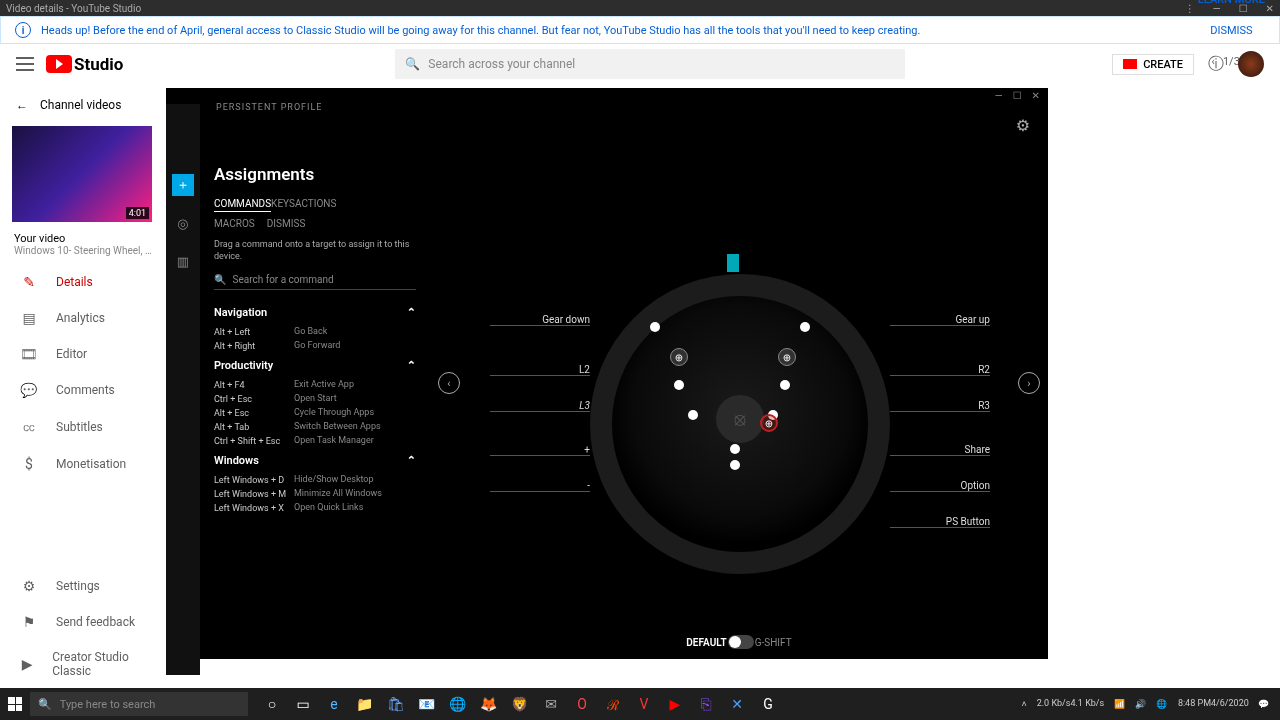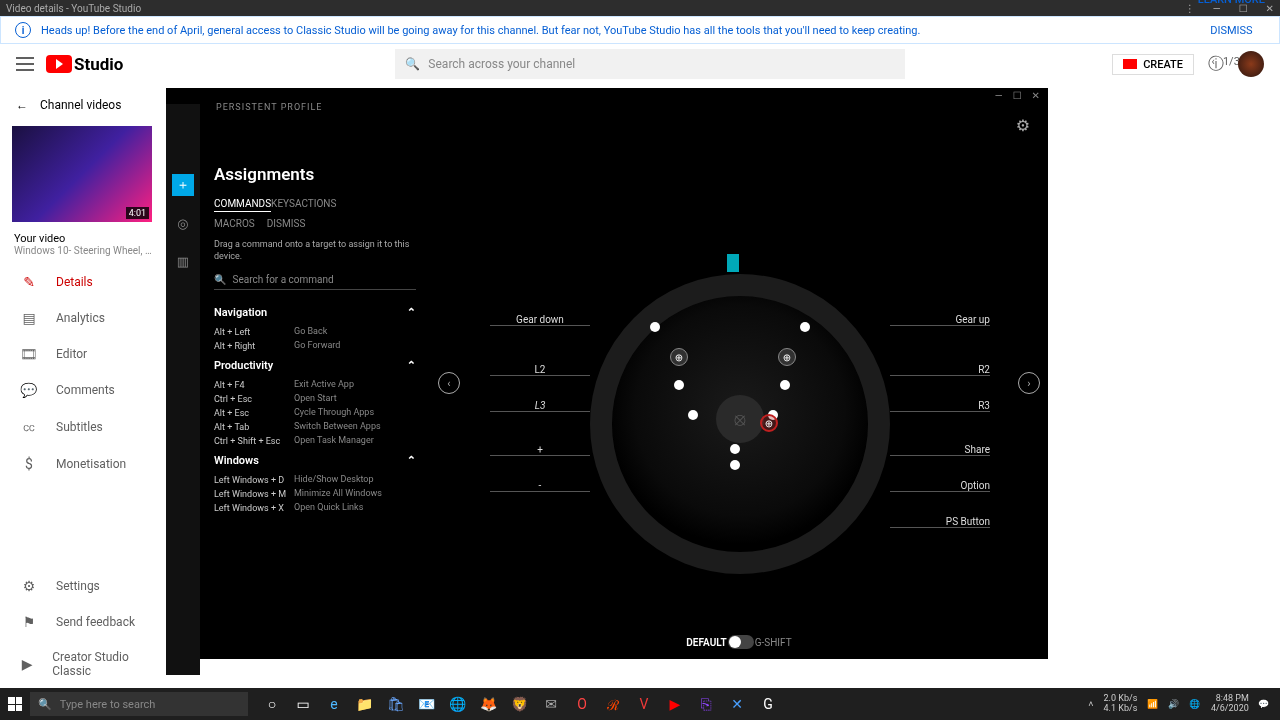--- a/index.html
+++ b/index.html
@@ -62,21 +62,21 @@
 .section-head { display: flex; justify-content: space-between; font-size: 11px; font-weight: 600; padding: 6px 0; }
 .cmd-row { display: flex; padding: 2px 0; font-size: 9px; color: #ccc; }
 .cmd-row .k { width: 80px; }
 .cmd-row .d { color: #888; flex: 1; line-height: 1.1; }
 
 .wheel-area { flex: 1; position: relative; }
 .wheel { position: absolute; left: 160px; top: 170px; width: 300px; height: 300px; border-radius: 50%; background: radial-gradient(circle at 50% 45%, #1a1a1a 0%, #0a0a0a 55%, #000 70%); border: 22px solid #1c1c1c; }
 .wheel-hub { position: absolute; left: 50%; top: 48%; transform: translate(-50%,-50%); width: 48px; height: 48px; background: #2a2a2a; border-radius: 50%; display: flex; align-items: center; justify-content: center; font-size: 18px; color: #555; }
 .center-mark { position: absolute; left: 297px; top: 150px; width: 12px; height: 18px; background: #00a8b8; }
 .label-line { position: absolute; font-size: 10px; color: #ddd; }
-.ll { text-align: center; }
+.ll { text-align: right; }
 .label-line.left { width: 100px; border-bottom: 1px solid #555; }
 .label-line.right { width: 100px; border-bottom: 1px solid #555; }
 .dot { position: absolute; width: 10px; height: 10px; border-radius: 50%; background: #fff; }
 .action-dot { position: absolute; width: 18px; height: 18px; border-radius: 50%; background: rgba(255,255,255,0.15); border: 1px solid #888; display:flex; align-items:center; justify-content:center; font-size:10px; }
 .action-dot.red { border: 2px solid #c02020; background: rgba(180,30,30,0.3); }
 .arrow-circ { position: absolute; width: 22px; height: 22px; border: 1.5px solid #aaa; border-radius: 50%; display: flex; align-items: center; justify-content: center; color: #aaa; font-size: 11px; }
 .toggle-row { position: absolute; bottom: 26px; left: 0; right: 0; display: flex; justify-content: center; align-items: center; gap: 1px; font-size: 10px; color: #888; }
 .toggle { width: 26px; height: 14px; background: #444; border-radius: 8px; position: relative; }
 .toggle::after { content: ''; position: absolute; left: 1px; top: 1px; width: 12px; height: 12px; background: #fff; border-radius: 50%; }
 .profile-top { position: absolute; top: 14px; left: 50px; font-size: 9px; color: #888; letter-spacing: 1px; }
@@ -84,21 +84,21 @@
 
 
 .taskbar { position: absolute; left: 0; bottom: 0; width: 100%; height: 32px; background: #1f1f1f; display: flex; align-items: center; color: #fff; font-size: 10px; }
 .start { width: 30px; display: flex; justify-content: center; }
 .win-icon { width: 14px; height: 14px; display: grid; grid-template-columns: 1fr 1fr; grid-template-rows: 1fr 1fr; gap: 1px; }
 .win-icon div { background: #fff; }
 .tb-search { width: 218px; height: 24px; background: #333; display: flex; align-items: center; gap: 8px; padding: 0 8px; color: #888; font-size: 11px; }
 .tb-icons { display: flex; align-items: center; gap: 3px; margin-left: 10px; }
 .tb-icons .ti { width: 28px; height: 28px; display: flex; align-items: center; justify-content: center; font-size: 14px; }
 .tray { margin-left: auto; display: flex; align-items: center; gap: 10px; padding: 0 10px; font-size: 9px; color: #ccc; }
-.tray .col { display: flex; flex-direction: column; align-items: flex-end; line-height: 1.1; }
+.tray .col { display: flex; flex-direction: row; align-items: flex-end; line-height: 1.1; }
 </style>
 </head>
 <body>
 
 <div class="titlebar">
   <span>Video details - YouTube Studio</span>
   <div class="titlebar-right">
     <span>⋮</span>
     <span>—</span>
     <span>☐</span>

